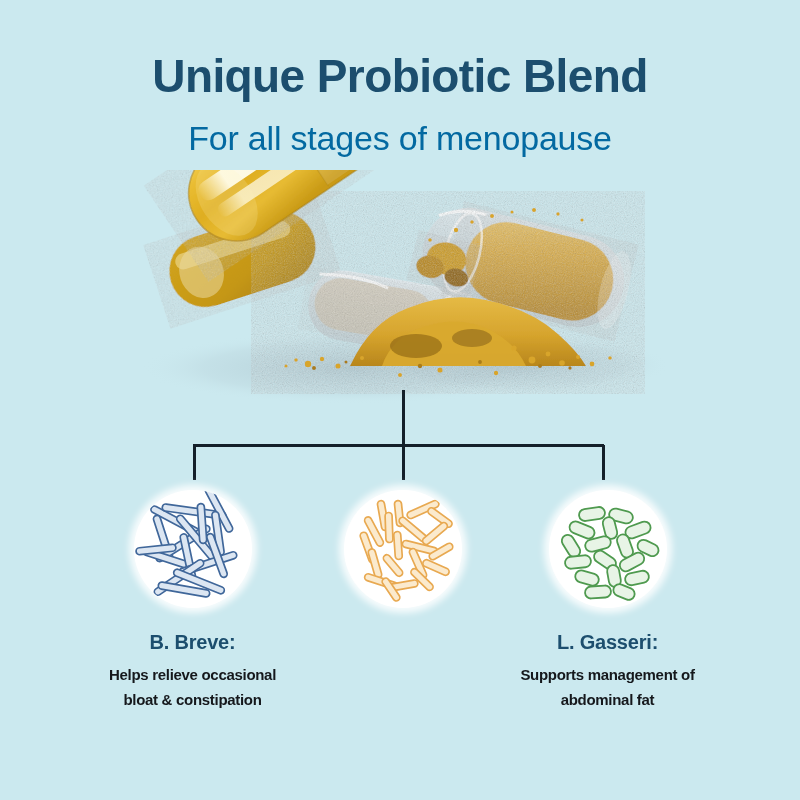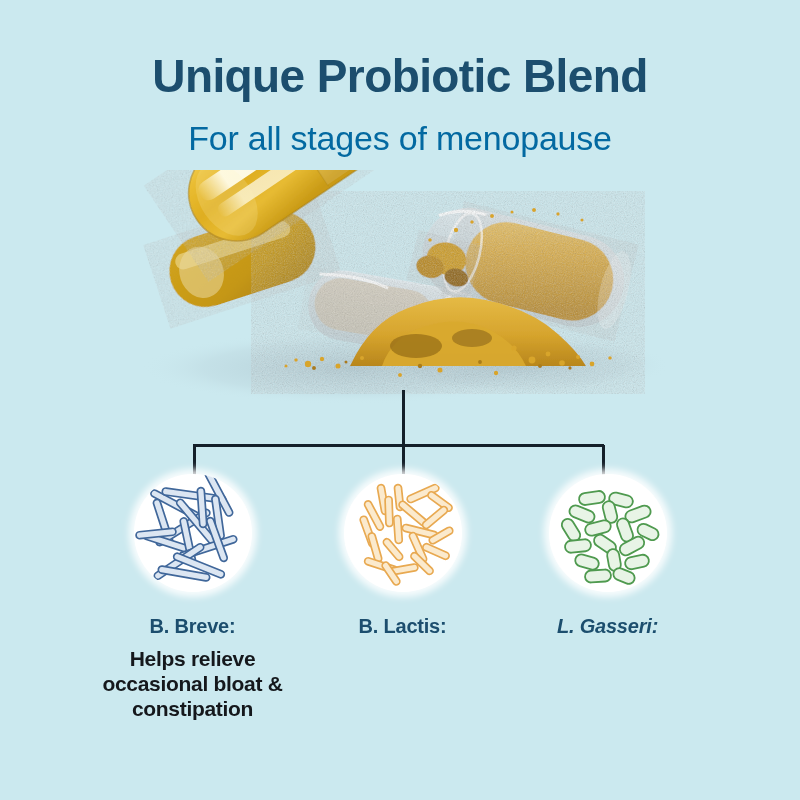--- a/index.html
+++ b/index.html
@@ -26,46 +26,46 @@
 
   
   .hero{position:absolute;left:100px;top:170px;width:600px;height:250px;}
   .hero svg{display:block;}
 
   
   .connector{position:absolute;left:0;top:390px;width:800px;height:110px;pointer-events:none;}
 
   
   .species-row{
-    position:absolute;left:0;top:470px;width:800px;
+    position:absolute;left:0;top:486px;width:800px;
     display:flex;justify-content:center;align-items:flex-start;
   }
   .species{
     width:205px;text-align:center;position:relative;
   }
   .species:nth-child(1){margin-right:5px;}
-  .species:nth-child(3){margin-left:0px;font-style:italic;}
+  .species:nth-child(3){margin-left:0px;}
   .disc-wrap{
     width:205px;height:125px;display:flex;justify-content:center;align-items:center;
   }
   .disc{
     width:118px;height:118px;border-radius:50%;
     background:#ffffff;
     box-shadow:0 0 7px 5px rgba(255,255,255,0.85);
     display:flex;align-items:center;justify-content:center;
     overflow:hidden;
   }
   .disc svg{display:block;}
 
   .sp-name{
     margin-top:20px;font-size:20px;font-weight:bold;color:#1c4e6e;
     letter-spacing:-0.2px;line-height:1.1;
   }
   .sp-desc{
-    margin-top:9px;font-size:21px;font-weight:bold;color:#15181c;
+    margin-top:9px;font-size:15px;font-weight:bold;color:#15181c;
     line-height:25px;letter-spacing:-0.3px;
   }
 </style>
 </head>
 <body>
 
 <div id="stage">
 
   <div class="header">
     <div class="title">Unique Probiotic Blend</div>
@@ -289,21 +289,20 @@
               <rect x="58" y="70" width="32" height="7" rx="3.5" transform="rotate(66 74 73.5)"></rect>
               <rect x="78" y="74" width="28" height="7" rx="3.5" transform="rotate(24 92 77.5)"></rect>
               <rect x="20" y="88" width="34" height="7" rx="3.5" transform="rotate(18 37 91.5)"></rect>
               <rect x="44" y="92" width="30" height="7" rx="3.5" transform="rotate(-10 59 95.5)"></rect>
               <rect x="64" y="86" width="28" height="7" rx="3.5" transform="rotate(44 78 89.5)"></rect>
               <rect x="34" y="96" width="26" height="7" rx="3.5" transform="rotate(56 47 99.5)"></rect>
             </g>
           </svg>
         </div>
       </div>
-      <div class="sp-name">B. Lactis:</div>
     </div>
 
     <div class="species">
       <div class="disc-wrap">
         <div class="disc">
           <svg width="118" height="118" viewBox="0 0 118 118" xmlns="http://www.w3.org/2000/svg">
             <g fill="#e8f4e6" stroke="#4f9a4f" stroke-width="1.8" stroke-linejoin="round">
               <rect x="30" y="18" width="26" height="12" rx="6" transform="rotate(-8 43 24)"></rect>
               <rect x="60" y="20" width="24" height="12" rx="6" transform="rotate(14 72 26)"></rect>
               <rect x="20" y="34" width="26" height="12" rx="6" transform="rotate(22 33 40)"></rect>
@@ -319,16 +318,17 @@
               <rect x="26" y="82" width="24" height="12" rx="6" transform="rotate(16 38 88)"></rect>
               <rect x="54" y="80" width="22" height="12" rx="6" transform="rotate(80 65 86)"></rect>
               <rect x="76" y="82" width="24" height="12" rx="6" transform="rotate(-12 88 88)"></rect>
               <rect x="36" y="96" width="26" height="12" rx="6" transform="rotate(-4 49 102)"></rect>
               <rect x="64" y="96" width="22" height="12" rx="6" transform="rotate(22 75 102)"></rect>
             </g>
           </svg>
         </div>
       </div>
       <div class="sp-name">L. Gasseri:</div>
+      <div class="sp-desc">Supports management of abdominal fat</div>
     </div>
 
   </div>
 </div>
 
 </body></html>

